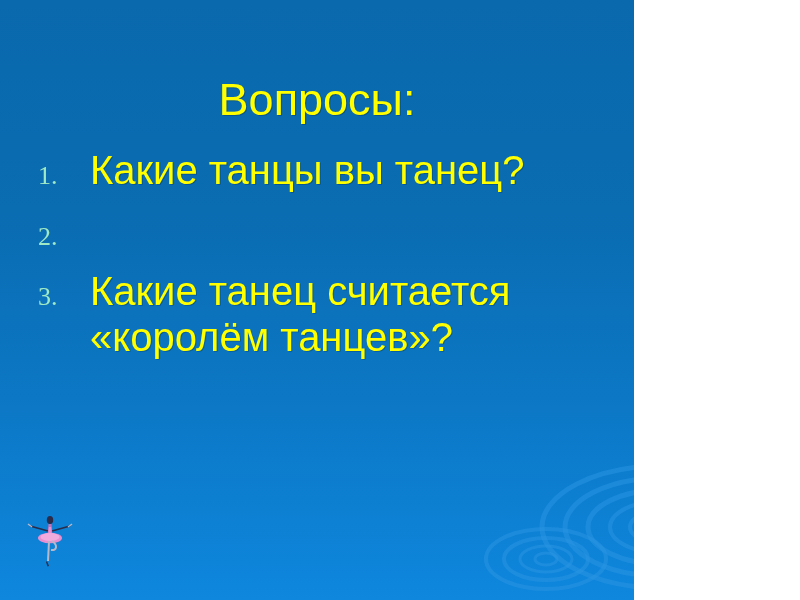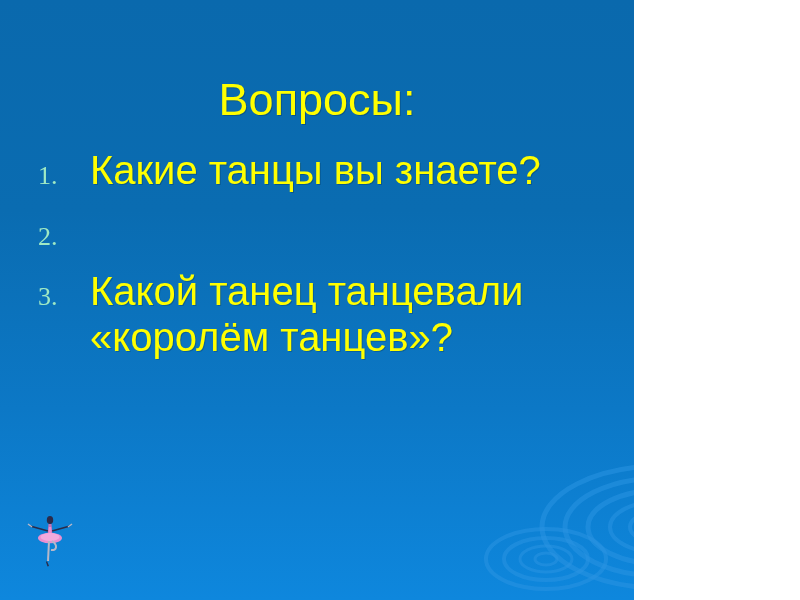--- a/index.html
+++ b/index.html
@@ -123,30 +123,30 @@
       </g>
     </g>
   </svg>
 
   <h1 class="title">Вопросы:</h1>
 
   <div class="question-list">
 
     <div class="q-item">
       <div class="q-marker">1.</div>
-      <div class="q-text">Какие танцы вы знаете?</div>
+      <div class="q-text">Какие танцы вы танец?</div>
     </div>
 
     <div class="q-item">
       <div class="q-marker">2.</div>
     </div>
 
     <div class="q-item">
       <div class="q-marker">3.</div>
-      <div class="q-text">Какой танец танцевали «королём танцев»?</div>
+      <div class="q-text">Какие танец считается «королём танцев»?</div>
     </div>
 
   </div>
 
   <svg class="ballerina" viewBox="0 0 46 58" xmlns="http://www.w3.org/2000/svg" aria-hidden="true">
 
     <path d="M3 17 L21 22" stroke="#2b2b4a" stroke-width="1.6" fill="none"></path>
     <path d="M43 17 L25 22" stroke="#2b2b4a" stroke-width="1.6" fill="none"></path>
     <path d="M1 15 L5 18" stroke="#b8b8c8" stroke-width="1.4" fill="none"></path>
     <path d="M45 15 L41 18" stroke="#b8b8c8" stroke-width="1.4" fill="none"></path>

